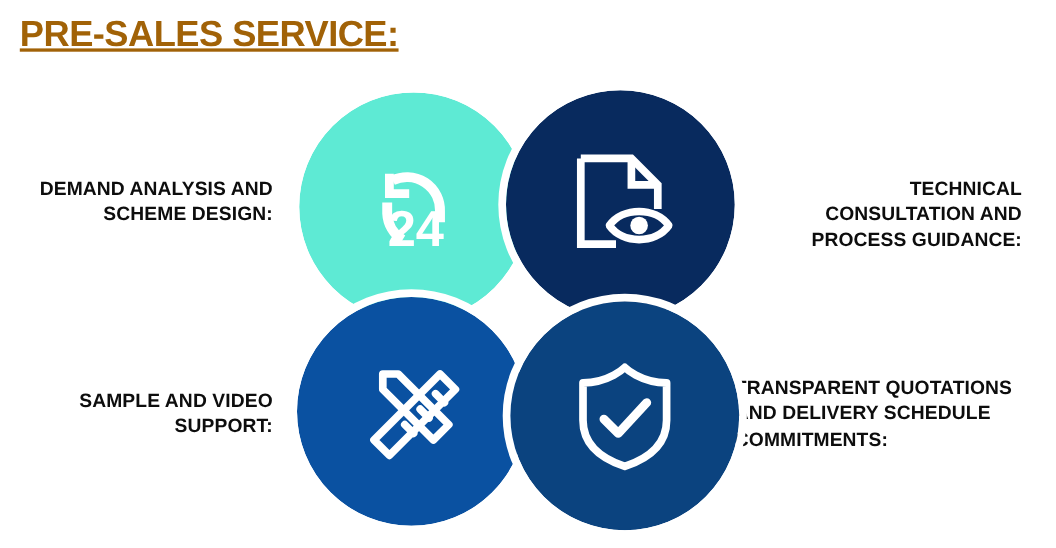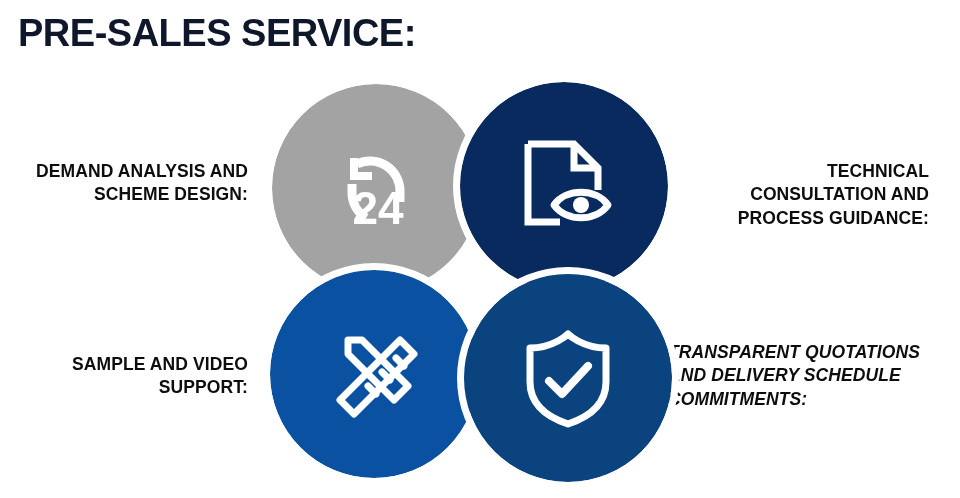--- a/index.html
+++ b/index.html
@@ -14,25 +14,26 @@
     overflow: hidden;
     font-family: "Liberation Sans", sans-serif;
     color: #0d0d0d;
   }
 
   
   #page-title {
     position: absolute;
     left: 18px;
     top: 12px;
-    font-size: 38px;
+    font-size: 33px;
     font-weight: bold;
     letter-spacing: -0.5px;
-    color: #0f172a;
+    color: #a16207;
     white-space: nowrap;
+    text-decoration: underline;
   }
 
   
   #circle-cluster {
     position: absolute;
     left: 268px;
     top: 80px;
     width: 410px;
     height: 410px;
   }
@@ -76,35 +77,35 @@
   .label {
     position: absolute;
     font-size: 17.5px;
     font-weight: bold;
     line-height: 1.33;
     letter-spacing: 0.1px;
     color: #0d0d0d;
     text-transform: uppercase;
   }
   .label.right-align { text-align: right; }
-  .label.left-align  { text-align: left; font-style: italic; }
+  .label.left-align  { text-align: left; }
 
   #label-demand     { right: 712px; top: 160px; width: 260px; }
   #label-sample     { right: 712px; top: 353px; width: 260px; }
   #label-technical  { left: 701px;  top: 160px; width: 228px; text-align: right; }
   #label-quotation  { left: 668px;  top: 341px; width: 292px; }
 </style>
 </head>
 <body>
 
 <div id="page-title">PRE-SALES SERVICE:</div>
 
 <div id="circle-cluster">
 
-  <div class="circle" id="circle-demand" style="background:#a3a3a3;">
+  <div class="circle" id="circle-demand" style="background:#5eead4;">
     <div class="icon-wrap">
       <svg class="icon-svg" width="112" height="112" viewBox="0 0 112 112" aria-hidden="true">
 
         <path d="M37 32 A30 30 0 0 1 80 60 L80 70" fill="none" stroke="#ffffff" stroke-width="9" stroke-linecap="butt"></path>
 
         <path d="M32 52 L32 62 A30 30 0 0 0 46 86" fill="none" stroke="#ffffff" stroke-width="9" stroke-linecap="butt"></path>
 
         <path d="M30 26 L30 48 L52 48 L52 40 L38 40 L38 26 Z" fill="#ffffff"></path>
 
         <text x="58" y="92" font-family="'Liberation Sans', sans-serif" font-size="46" font-weight="bold" fill="#ffffff" text-anchor="middle">24</text>

